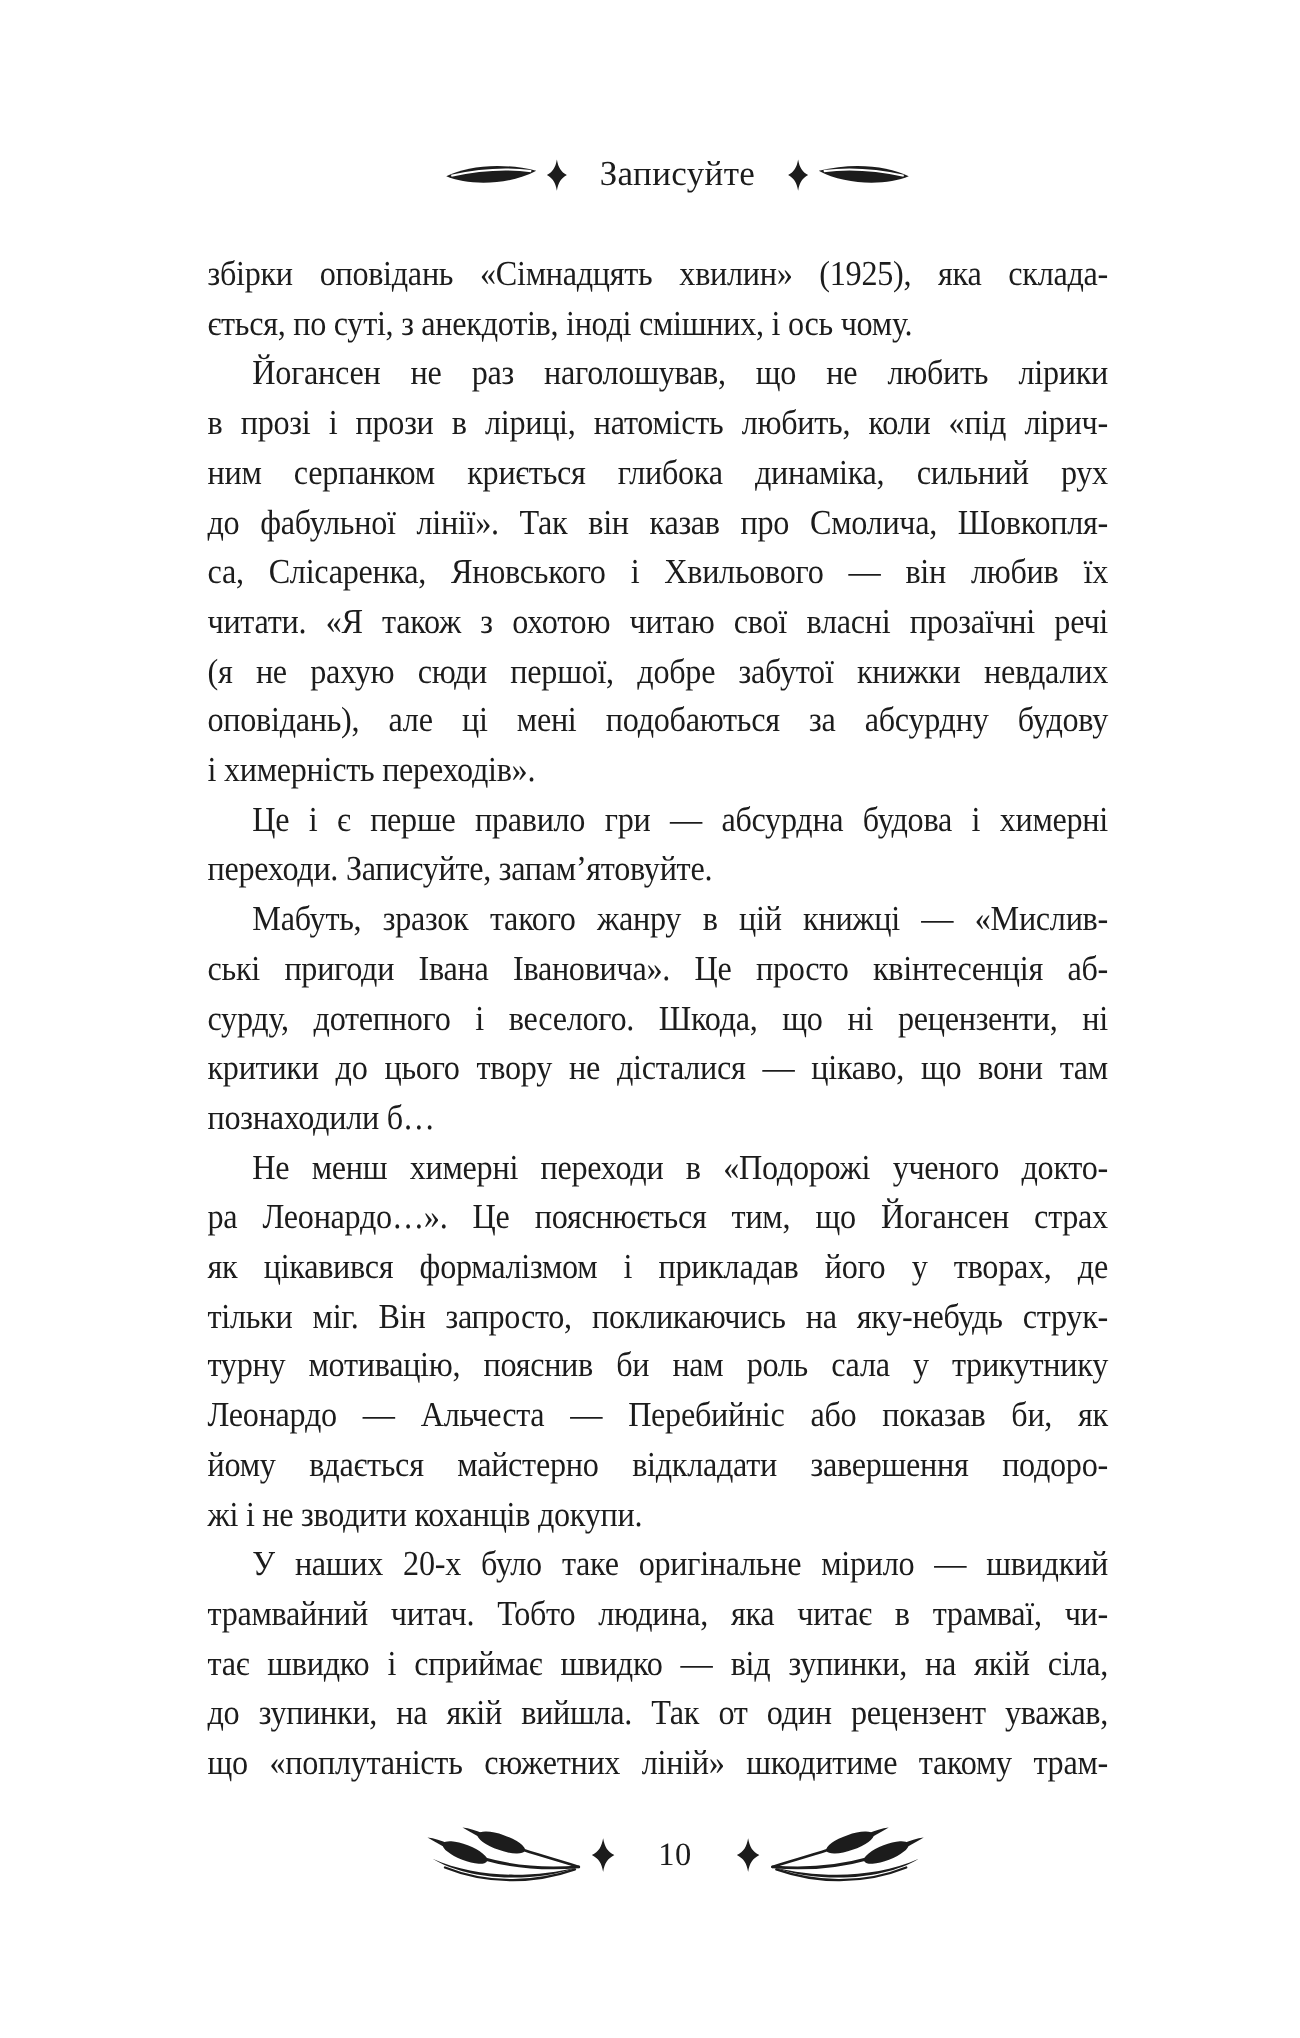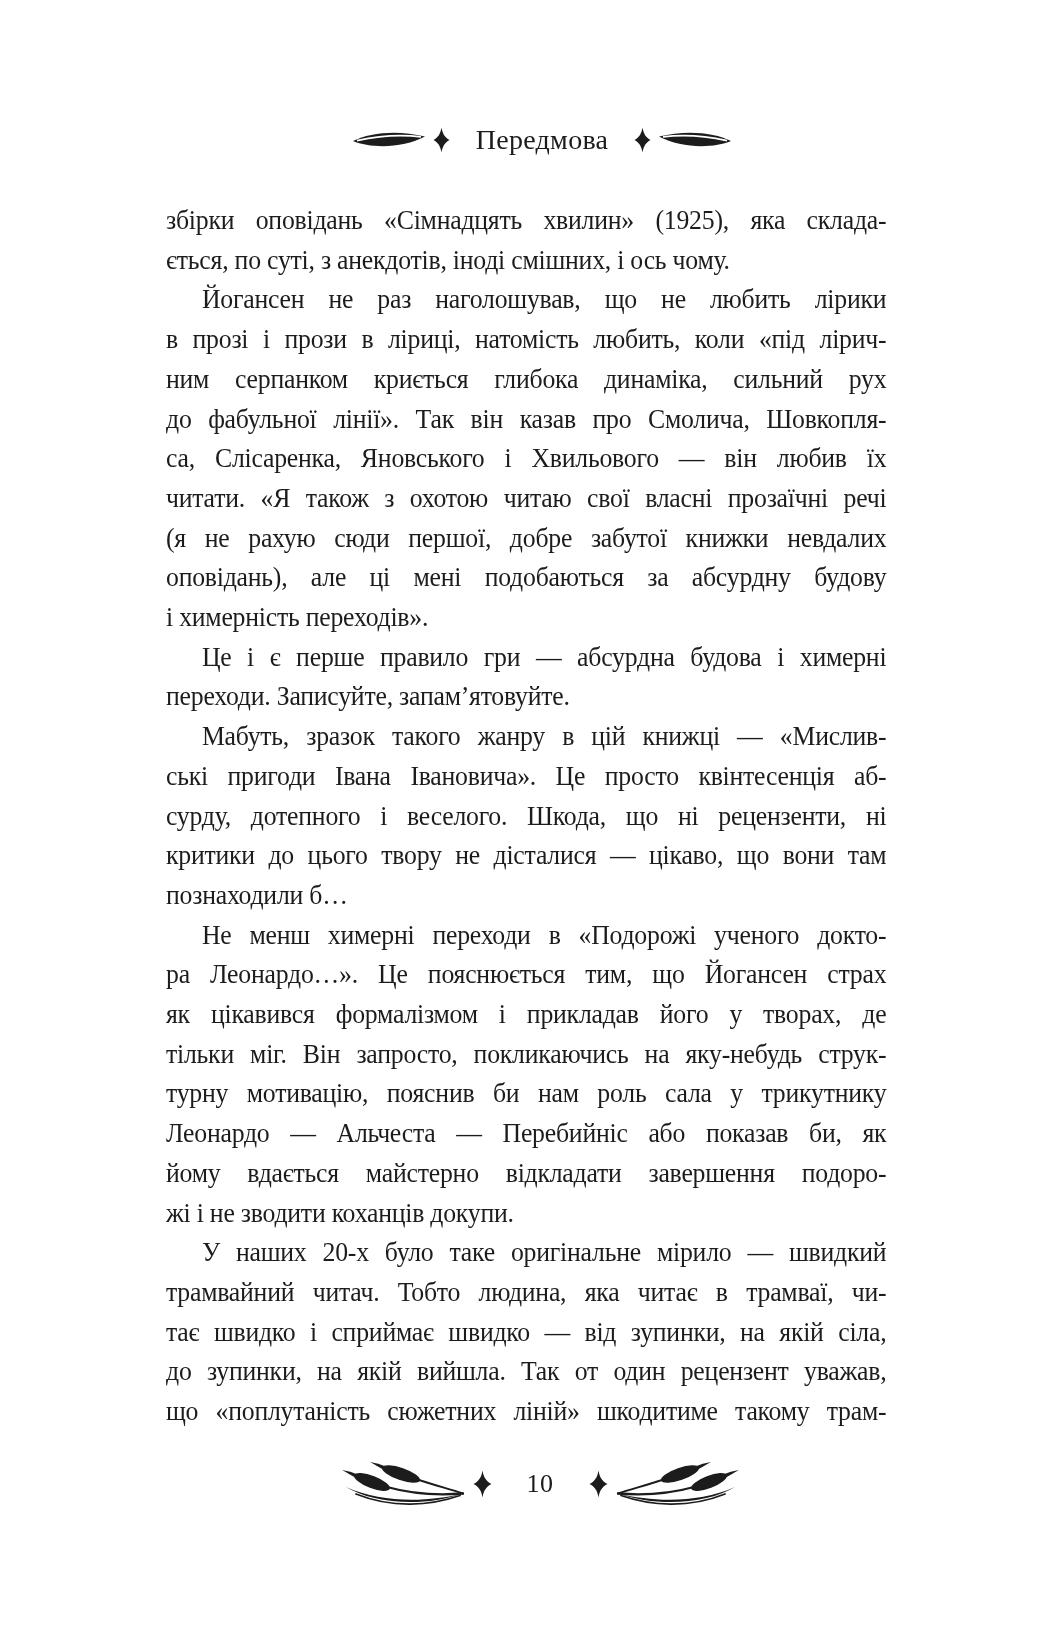--- a/index.html
+++ b/index.html
@@ -60,21 +60,21 @@
 <div class="page">
 
   <div class="header-row">
     <svg class="orn" width="74" height="22" viewBox="0 0 74 22">
       <path d="M1,12 C18,3.5 46,0.8 73,7.6 C51,19.6 18,19.4 1,12 Z" fill="currentColor"></path>
       <path d="M5,11.6 C26,7 50,5.4 69,7.9" stroke="#ffffff" stroke-width="1.7" fill="none"></path>
     </svg>
     <svg class="orn" width="17" height="26" viewBox="0 0 17 26">
       <path d="M8.5,0.5 C9.6,7 11.8,10.3 16.5,13 C11.8,15.7 9.6,19 8.5,25.5 C7.4,19 5.2,15.7 0.5,13 C5.2,10.3 7.4,7 8.5,0.5 Z" fill="currentColor"></path>
     </svg>
-    <span class="chapter-title">Передмова</span>
+    <span class="chapter-title">Записуйте</span>
     <svg class="orn" width="17" height="26" viewBox="0 0 17 26">
       <path d="M8.5,0.5 C9.6,7 11.8,10.3 16.5,13 C11.8,15.7 9.6,19 8.5,25.5 C7.4,19 5.2,15.7 0.5,13 C5.2,10.3 7.4,7 8.5,0.5 Z" fill="currentColor"></path>
     </svg>
     <svg class="orn" width="74" height="22" viewBox="0 0 74 22" style="transform:scaleX(-1)">
       <path d="M1,12 C18,3.5 46,0.8 73,7.6 C51,19.6 18,19.4 1,12 Z" fill="currentColor"></path>
       <path d="M5,11.6 C26,7 50,5.4 69,7.9" stroke="#ffffff" stroke-width="1.7" fill="none"></path>
     </svg>
   </div>
 
   <div class="text-block">

